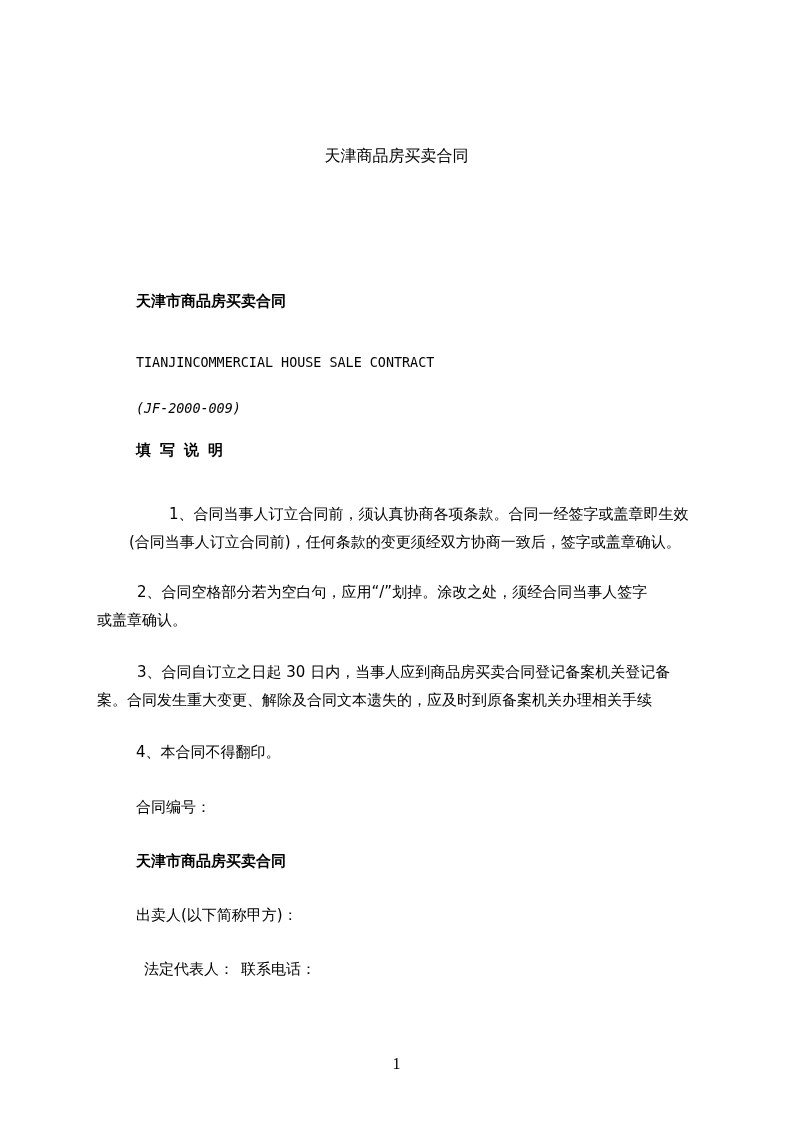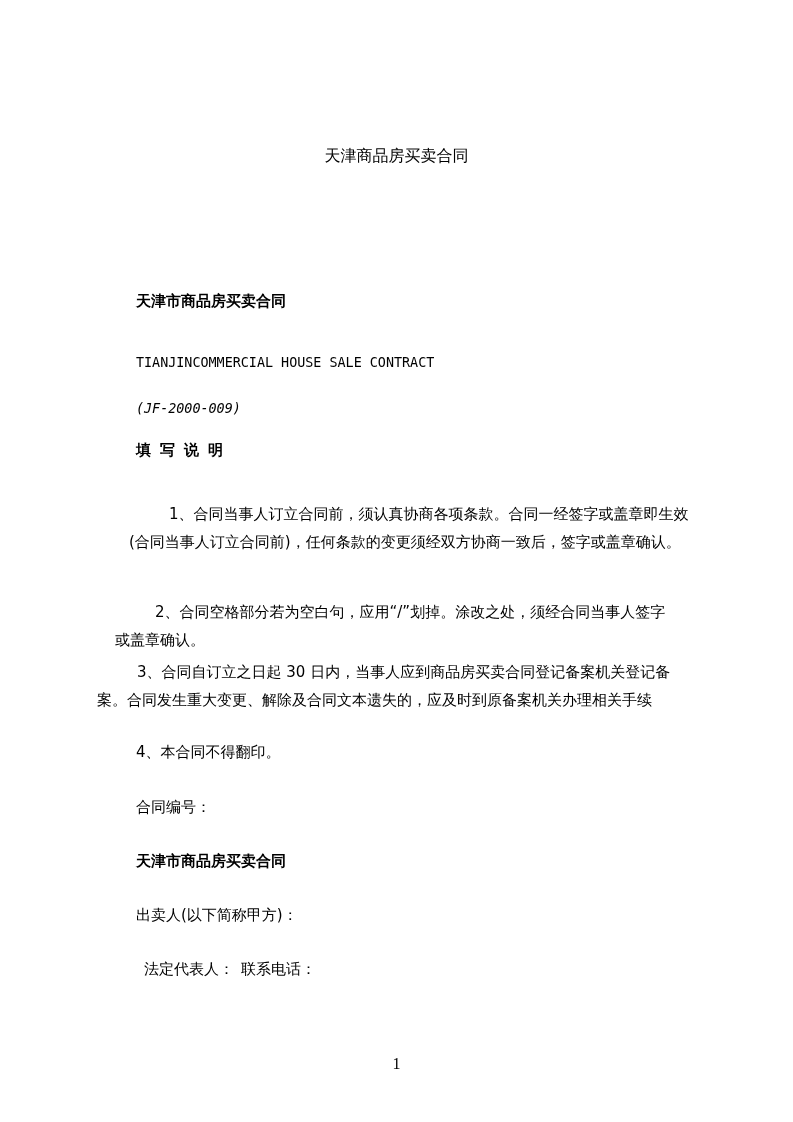--- a/index.html
+++ b/index.html
@@ -28,21 +28,21 @@
 
   <div class="abs mono" style="left:136px; top:399px;font-style:italic;">(JF-2000-009)</div>
 
   <div class="abs t15 bold spaced" style="left:136px; top:440px;">填写说明</div>
 
   <div class="para" style="top:500px;margin-left:32px;">
     <span class="line indent">1、合同当事人订立合同前，须认真协商各项条款。合同一经签字或盖章即生效</span>
     <span class="line">(合同当事人订立合同前)，任何条款的变更须经双方协商一致后，签字或盖章确认。</span>
   </div>
 
-  <div class="para" style="top:598px;margin-left:18px;">
+  <div class="para" style="top:578px;">
     <span class="line indent">2、合同空格部分若为空白句，应用“/”划掉。涂改之处，须经合同当事人签字</span>
     <span class="line">或盖章确认。</span>
   </div>
 
   <div class="para" style="top:658px;">
     <span class="line indent">3、合同自订立之日起 30 日内，当事人应到商品房买卖合同登记备案机关登记备</span>
     <span class="line">案。合同发生重大变更、解除及合同文本遗失的，应及时到原备案机关办理相关手续</span>
   </div>
 
   <div class="abs t15" style="left:136px; top:742px;">4、本合同不得翻印。</div>

